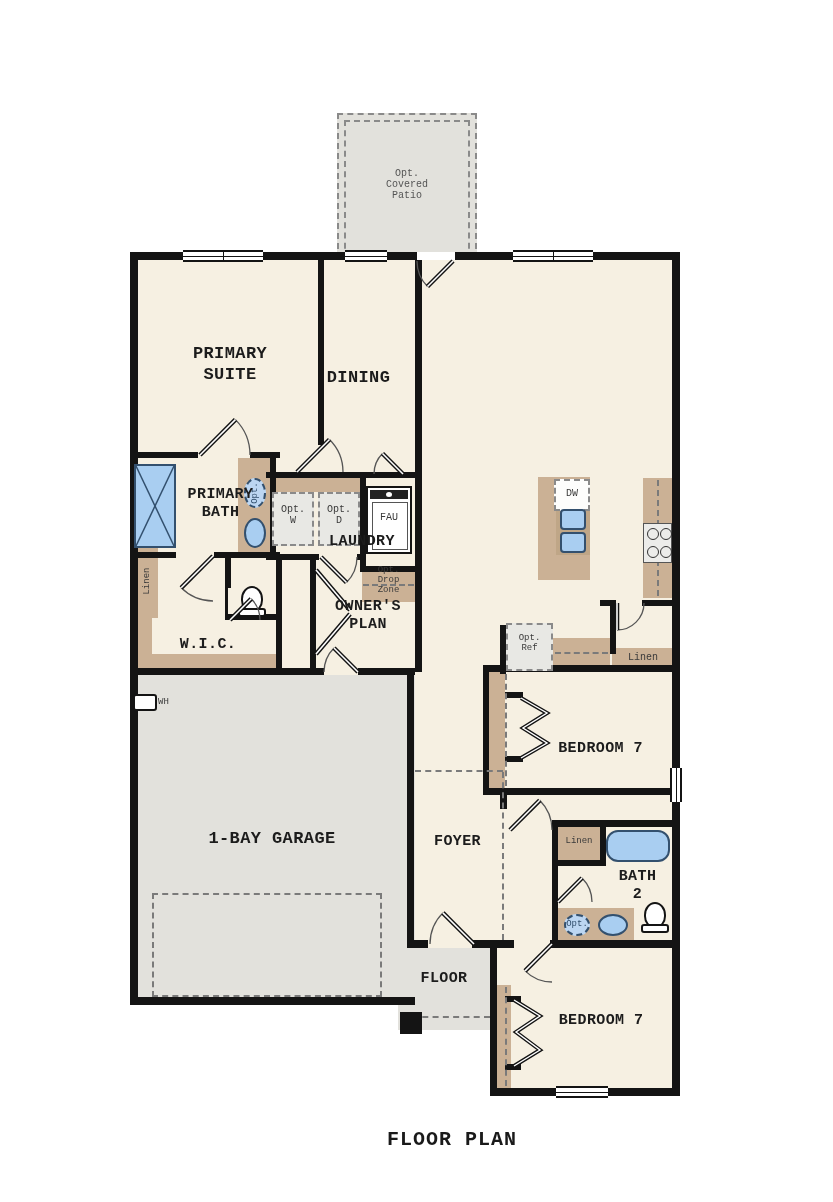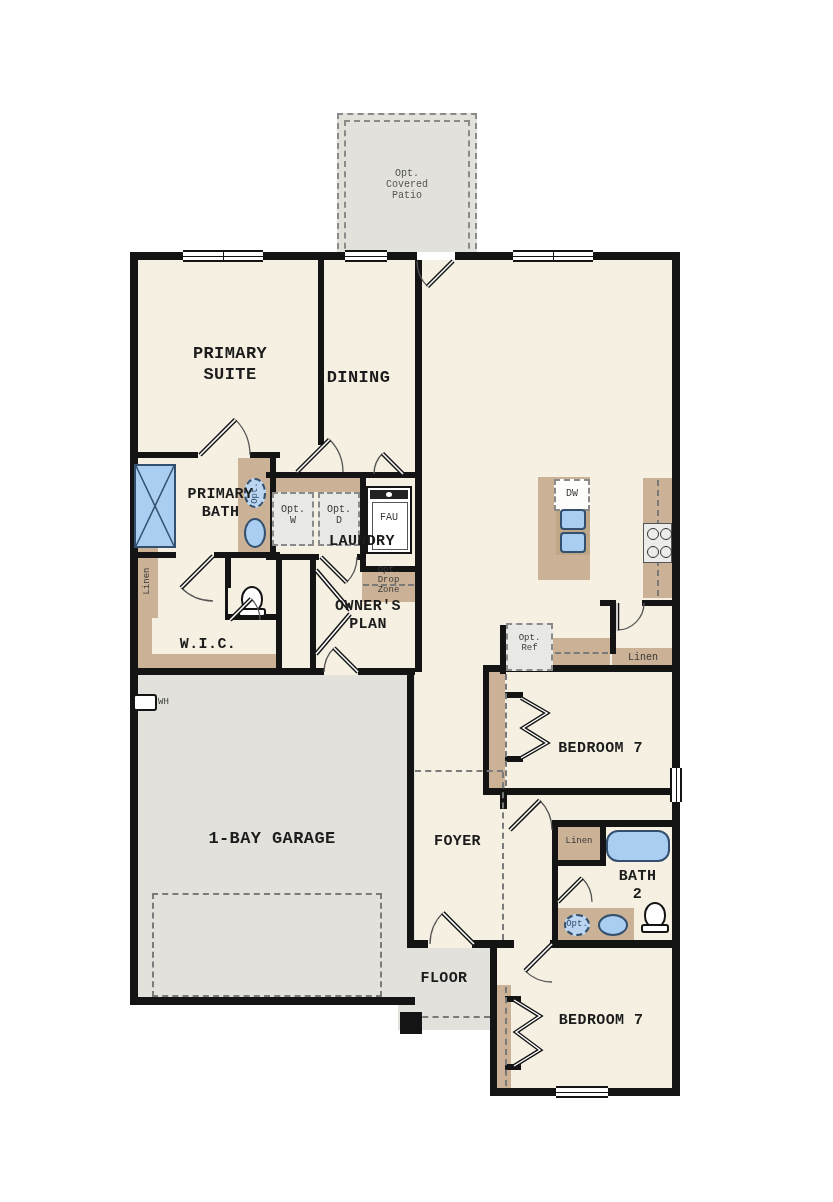--- a/index.html
+++ b/index.html
@@ -266,14 +266,15 @@
 Zone</div>
   <div class="abs feat-label feat-sm vtext" style="left:117px;top:576px;width:60px;">Linen</div>
   <div class="abs feat-label feat-sm" style="left:558px;top:836px;width:42px;">Linen</div>
   <div class="abs feat-label" style="left:618px;top:652px;width:50px;">Linen</div>
   <div class="abs feat-label" style="left:556px;top:488px;width:32px;">DW</div>
   <div class="abs feat-label feat-sm" style="left:508px;top:633px;width:43px;">Opt.
 Ref</div>
   <div class="abs feat-label feat-sm" style="left:158px;top:697px;width:22px;text-align:left;">WH</div>
   <div class="abs feat-label feat-sm vtext" style="left:242px;top:488px;width:26px;color:#33506e;">Opt.</div>
   <div class="abs feat-label feat-sm" style="left:564px;top:919px;width:26px;color:#33506e;">Opt.</div>
+  <div class="abs title" style="left:362px;top:1128px;width:180px;text-align:center;">FLOOR PLAN</div>
 
 </div>
 
 </body></html>

